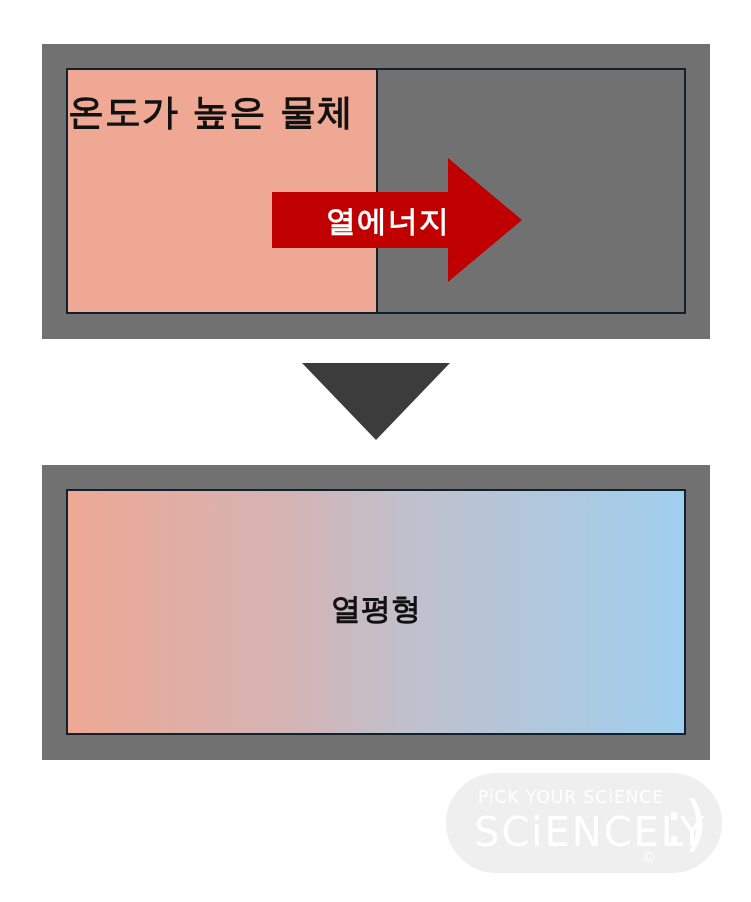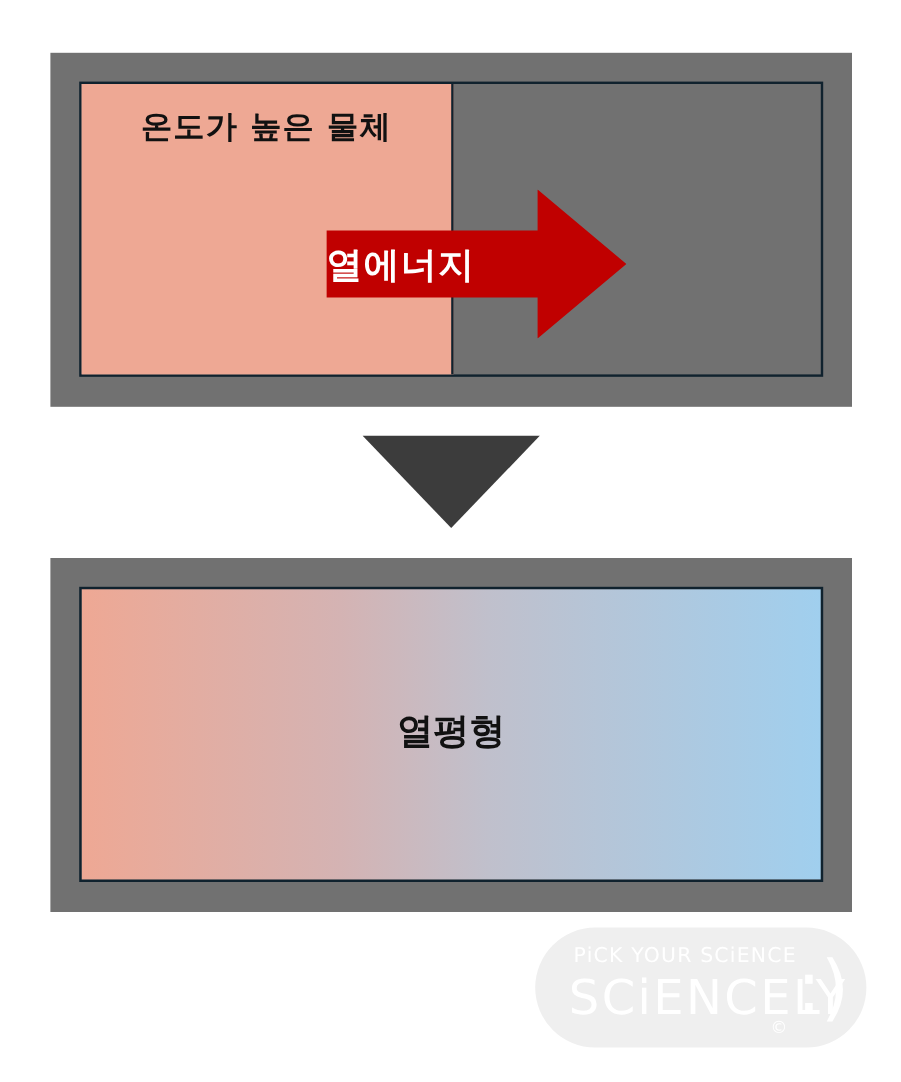--- a/index.html
+++ b/index.html
@@ -6,24 +6,24 @@
   body { width:751px; height:902px; position:relative; overflow:hidden;
          font-family: "DejaVu Sans", "Liberation Sans", sans-serif; }
   .frame { position:absolute; background:#717171; }
   .frame-top { left:42px; top:44px; width:668px; height:295px; }
   .frame-bottom { left:42px; top:465px; width:668px; height:295px; }
   .inner { position:absolute; left:24px; top:24px; width:620px; height:246px;
            border:2px solid #10222e; box-sizing:border-box; display:flex; }
   .half { position:relative; height:100%; }
   .hot { width:308px; background:#eea894; border-right:2px solid #10222e; }
   .cold { flex:1; background:#a0cfee; }
-  .label { position:absolute; top:18px; left:0; right:0; text-align:center;
-           font-size:26px; font-weight:bold; color:#111; letter-spacing:1px; }
+  .label { position:absolute; top:18px; left:0; right:0; text-align:left;
+           font-size:36px; font-weight:bold; color:#111; letter-spacing:1px; }
   .arrow { position:absolute; left:204px; top:88px; width:250px; height:124px; }
-  .arrow-text { position:absolute; left:204px; top:131px; width:178px; text-align:left;
+  .arrow-text { position:absolute; left:204px; top:131px; width:178px; text-align:right;
            font-size:30px; font-weight:bold; color:#ffffff; letter-spacing:1px; }
   .down { position:absolute; left:302px; top:363px; width:148px; height:77px; }
   .gradient { background: linear-gradient(to right, #eea894 0%, #d4b3b3 35%, #c0c0cc 55%, #a0cfee 100%); }
   .eq-label { position:absolute; left:0; right:0; top:98px; text-align:center;
               font-size:30px; font-weight:bold; color:#111; }
   .logo { position:absolute; left:446px; top:773px; width:276px; height:100px;
           background:#efefef; border-radius:50px; }
   .logo-top { position:absolute; left:32px; top:14px; font-size:17px; color:#ffffff;
               letter-spacing:1px; font-family:"DejaVu Sans", sans-serif; }
   .logo-main { position:absolute; left:28px; top:36px; font-size:40px; color:#ffffff;

